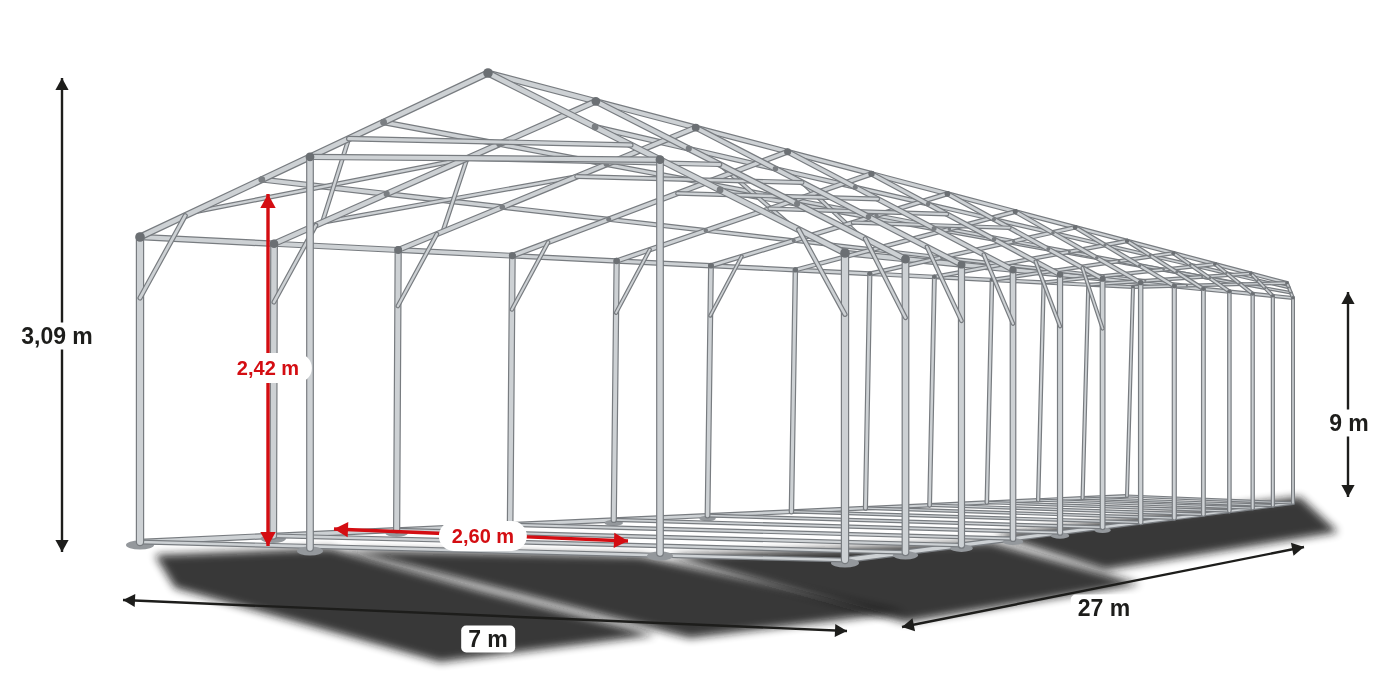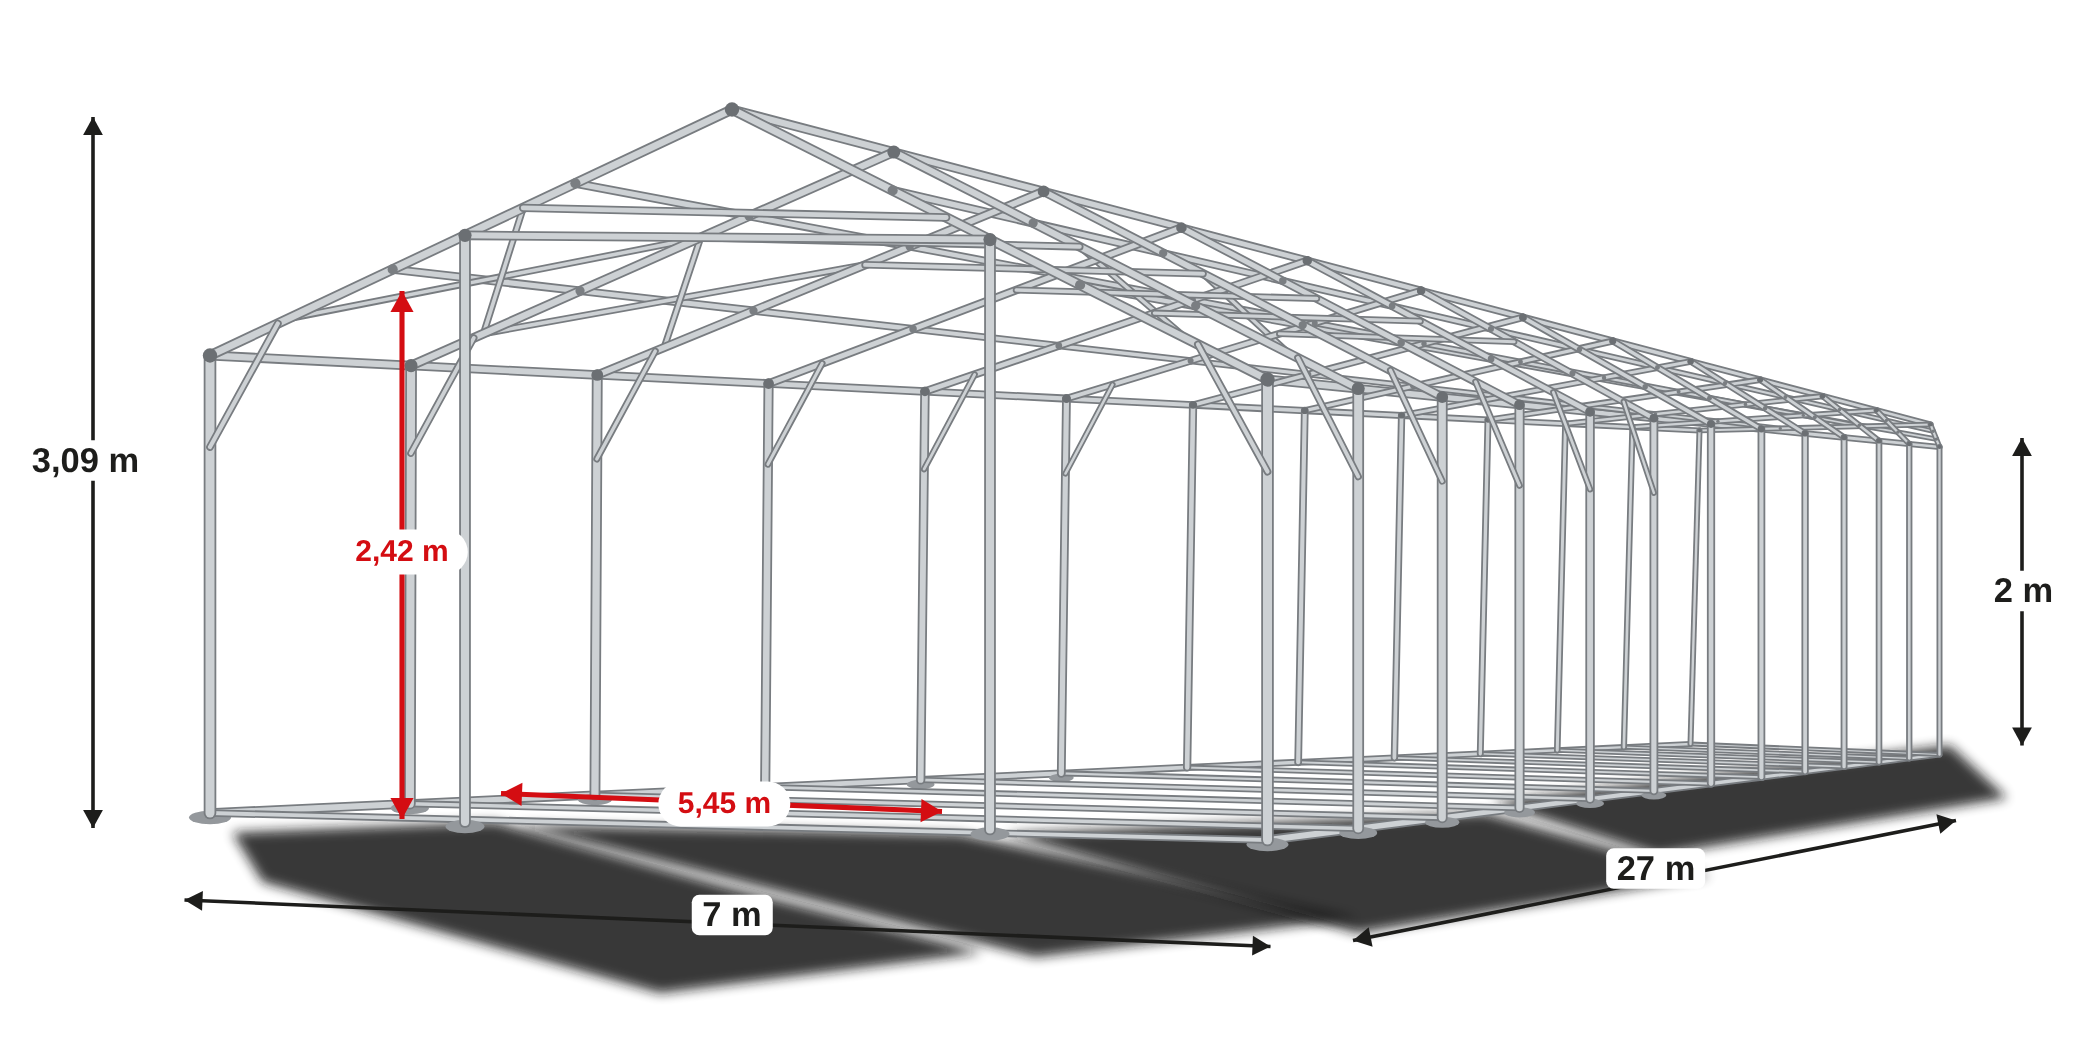--- a/index.html
+++ b/index.html
@@ -2,21 +2,21 @@
 <html><head>
 <meta charset="utf-8">
 <style>
   html,body{margin:0;padding:0;}
   body{width:1400px;height:700px;background:#ffffff;overflow:hidden;}
   .stage{position:relative;width:1400px;height:700px;background:#ffffff;
          font-family:"Liberation Sans",sans-serif;}
   .stage svg{position:absolute;left:0;top:0;}
   .dim-label{position:absolute;transform:translate(-50%,-50%);font-weight:bold;
              background:#ffffff;white-space:nowrap;line-height:1;z-index:5;}
-  .dim-label.black{color:#1d1d1b;font-size:23px;padding:2px 7px;border-radius:5px;}
+  .dim-label.black{color:#1d1d1b;font-size:23px;padding:2px 7px;border-radius:5px;margin-top:29px;}
   .dim-label.red{color:#d40d12;font-size:20px;padding:5px 13px;border-radius:16px;text-align:right;}
 </style>
 </head>
 <body>
 
 <div class="stage">
 
   <svg id="scene" width="1400" height="700" viewBox="0 0 1400 700">
     <defs>
       <filter id="blur" x="-20%" y="-20%" width="140%" height="140%">
@@ -557,20 +557,20 @@
         <line x1="902" y1="627" x2="1304" y2="547" stroke="#1d1d1b" stroke-width="2.4"></line>
         <polygon points="902,627 912.4810420099003,618.1847995832933 915.057387531887,631.1309358312764" fill="#1d1d1b"></polygon>
         <polygon points="1304,547 1293.5189579900998,555.8152004167067 1290.942612468113,542.8690641687236" fill="#1d1d1b"></polygon>
       </g>
   </svg>
 
   <div class="dim-label black" style="left:57px;top:307px">3,09 m</div>
 
   <div class="dim-label red" style="left:268px;top:368px">2,42 m</div>
 
-  <div class="dim-label red" style="left:483px;top:536px">5,45 m</div>
-
-  <div class="dim-label black" style="left:1349px;top:394px">2 m</div>
+  <div class="dim-label red" style="left:483px;top:536px">2,60 m</div>
+
+  <div class="dim-label black" style="left:1349px;top:394px">9 m</div>
 
   <div class="dim-label black" style="left:488px;top:610px">7 m</div>
 
   <div class="dim-label black" style="left:1104px;top:579px">27 m</div>
 </div>
 
 </body></html>

